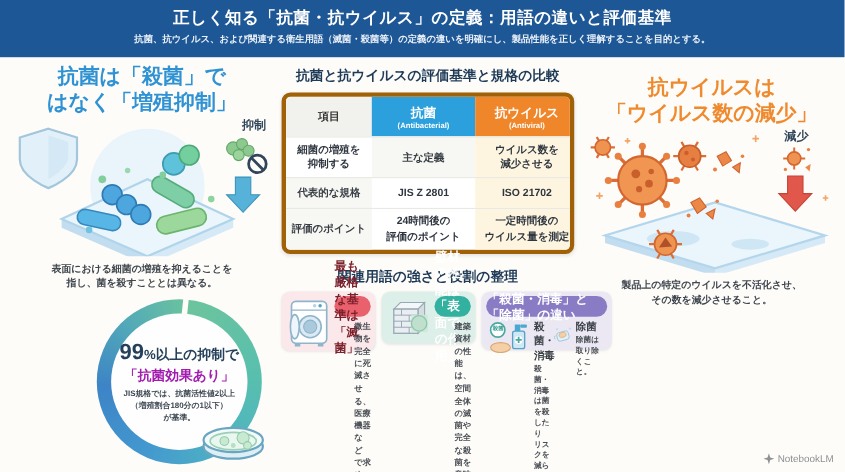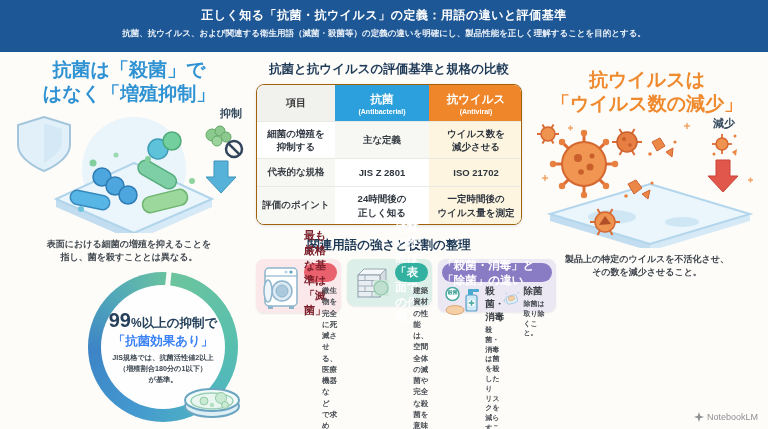--- a/index.html
+++ b/index.html
@@ -2,21 +2,21 @@
 <html><head>
 <meta charset="utf-8">
 <style>
   * { margin:0; padding:0; box-sizing:border-box; }
   html,body { width:768px; height:429px; }
   body { font-family:"Liberation Sans","DejaVu Sans",sans-serif; background:#fdfcf9; overflow:hidden; }
   .stage { position:relative; width:768px; height:429px; background:#fdfcf9; overflow:hidden; }
 
   
   .header { position:absolute; left:0; top:0; width:768px; height:52px; background:#1e5795; color:#fff; text-align:center; padding-top:7px; }
-  .header-title { font-size:12px; font-weight:bold; letter-spacing:.5px; }
+  .header-title { font-size:15px; font-weight:bold; letter-spacing:.5px; }
   .header-sub { font-size:8.5px; margin-top:4px; color:#eaf1f9; font-weight:bold; }
 
   
   .col-left  { position:absolute; left:6px;  top:56px; width:246px; }
   .col-mid   { position:absolute; left:254px; top:58px; width:270px; }
   .col-right { position:absolute; left:532px; top:68px; width:230px; }
 
   
   .left-title { font-size:19px; line-height:1.28; font-weight:bold; color:#2f92d3; text-align:center; margin-top:2px; }
   .illus { position:relative; width:100%; }
@@ -29,27 +29,27 @@
   .donut-wrap { position:relative; width:150px; height:150px; margin-top:7px; margin-left:82px; }
   .donut-ring { position:absolute; inset:0; border-radius:50%;
     background:conic-gradient(from 8deg, #6cc49d, #58bfae 22%, #4fb3c2 38%, #4398cf 55%, #3d84c6 72%, #52a9b8 86%, #6cc49d 100%); }
   .donut-hole { position:absolute; inset:13px; border-radius:50%; background:#fefefe; }
   .donut-notch { position:absolute; top:-2px; left:50%; width:5px; height:17px; background:#fdfcf9; transform:translateX(2px) rotate(6deg); transform-origin:50% 100%; }
   .donut-text { position:absolute; inset:0; display:flex; flex-direction:column; align-items:center; justify-content:center; padding-top:2px; text-align:center; }
   .donut-line1 { display:flex; align-items:baseline; color:#24405b; font-weight:bold; }
   .donut-big { font-size:20px; }
   .donut-unit { font-size:12px; }
   .donut-tail { font-size:12.5px; }
-  .donut-line2 { font-size:12.5px; font-weight:bold; color:#3b82f6; margin-top:1px; }
+  .donut-line2 { font-size:12.5px; font-weight:bold; color:#a21caf; margin-top:1px; }
   .donut-note { font-size:7.2px; font-weight:bold; color:#3c4650; line-height:1.5; margin-top:3px; }
   .petri { position:absolute; left:95px; top:106px; }
 
   
   .mid-title { font-size:12.5px; font-weight:bold; color:#1e3a57; text-align:center; margin-top:3px; }
-  .cmp-table { width:266px; margin:6px auto 0 auto; background:#fff; border-radius:8px; overflow:hidden; border:1px solid #a16207; box-shadow:0 1px 3px rgba(40,60,90,.12); display:grid; grid-template-columns:78px 94px 94px; }
+  .cmp-table { width:266px; margin:6px auto 0 auto; background:#fff; border-radius:8px; overflow:hidden; border:4px solid #a16207; box-shadow:0 1px 3px rgba(40,60,90,.12); display:grid; grid-template-columns:78px 94px 94px; }
   .cell { display:flex; flex-direction:column; align-items:center; justify-content:center; text-align:center; border-top:1px solid #e8e8e4; }
   .cell.no-top { border-top:none; }
   .th-item { background:#f1f1ee; color:#333; font-size:10px; font-weight:bold; height:36px; }
   .th-ab { background:#2ba0dc; color:#fff; height:36px; }
   .th-av { background:#f0862a; color:#fff; height:36px; }
   .th-main { font-size:11.5px; font-weight:bold; }
   .th-en { font-size:7px; font-weight:bold; margin-top:1px; }
   .row-label { background:#f7f7f4; color:#3a3f45; font-size:9.5px; font-weight:bold; }
   .td { font-size:9.5px; font-weight:bold; color:#2f3640; line-height:1.4; }
   .td-av { background:#fdf5df; }
@@ -187,21 +187,21 @@
       <div class="cell row-label h-r1">主な定義</div>
       <div class="cell td td-av h-r1 ml">ウイルス数を
 減少させる</div>
 
       <div class="cell row-label h-r2">代表的な規格</div>
       <div class="cell td h-r2 ml">JIS Z 2801</div>
       <div class="cell td td-av h-r2 ml">ISO 21702</div>
 
       <div class="cell row-label h-r3">評価のポイント</div>
       <div class="cell td h-r3 ml">24時間後の
-正しく知る</div>
+評価のポイント</div>
       <div class="cell td td-av h-r3 ml">一定時間後の
 ウイルス量を測定</div>
     </div>
 
     <div class="terms-title">関連用語の強さと役割の整理</div>
 
     <div class="cards">
 
       <div class="card card-pink">
         <div class="pill pill-red">最も厳格な基準は「滅菌」</div>

